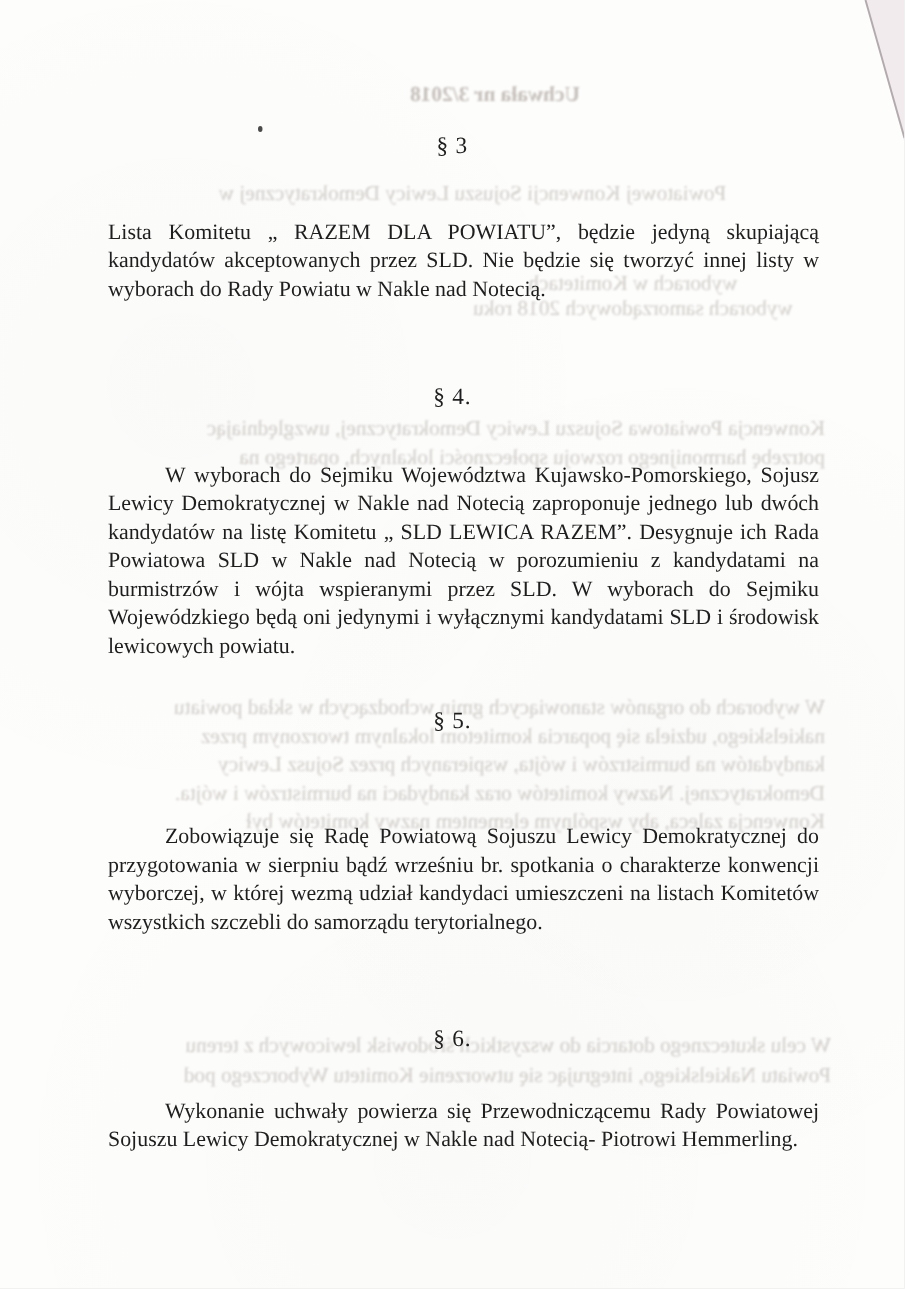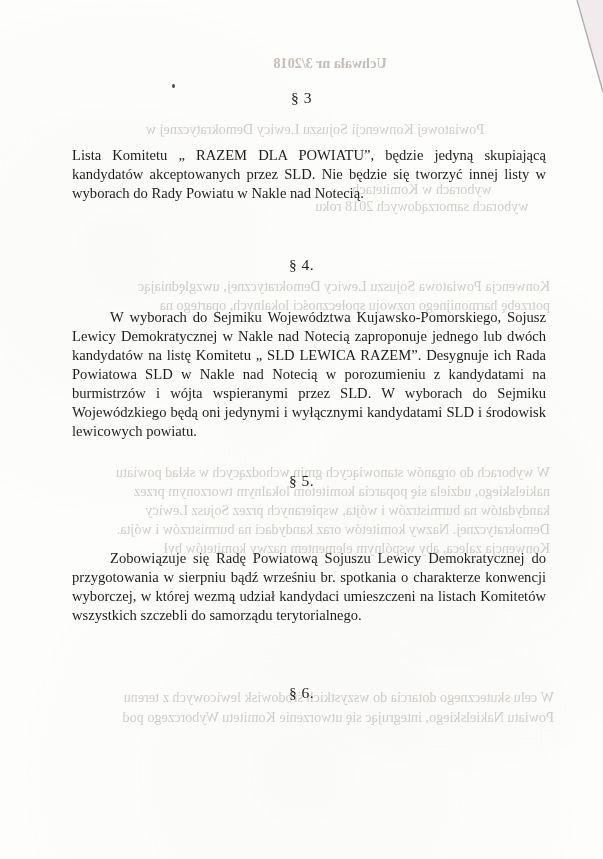--- a/index.html
+++ b/index.html
@@ -98,14 +98,15 @@
   <div class="heading" style="top:256px;">§ 4.</div>
 
   <div class="para indent" style="top:308px;">W wyborach do Sejmiku Województwa Kujawsko-Pomorskiego, Sojusz Lewicy Demokratycznej w Nakle nad Notecią zaproponuje jednego lub dwóch kandydatów na listę Komitetu „ SLD LEWICA RAZEM”. Desygnuje ich Rada Powiatowa SLD w Nakle nad Notecią w porozumieniu z kandydatami na burmistrzów i wójta wspieranymi przez SLD. W wyborach do Sejmiku Wojewódzkiego będą oni jedynymi i wyłącznymi kandydatami SLD i środowisk lewicowych powiatu.</div>
 
   <div class="heading" style="top:472px;">§ 5.</div>
 
   <div class="para indent" style="top:549px;font-family:Liberation Serif, serif;">Zobowiązuje się Radę Powiatową Sojuszu Lewicy Demokratycznej do przygotowania w sierpniu bądź wrześniu br. spotkania o charakterze konwencji wyborczej, w której wezmą udział kandydaci umieszczeni na listach Komitetów wszystkich szczebli do samorządu terytorialnego.</div>
 
   <div class="heading" style="top:684px;">§ 6.</div>
 
+  <div class="para indent" style="top:732px;">Wykonanie uchwały powierza się Przewodniczącemu Rady Powiatowej Sojuszu Lewicy Demokratycznej w Nakle nad Notecią- Piotrowi Hemmerling.</div>
 
 </div>
 
 </body></html>

